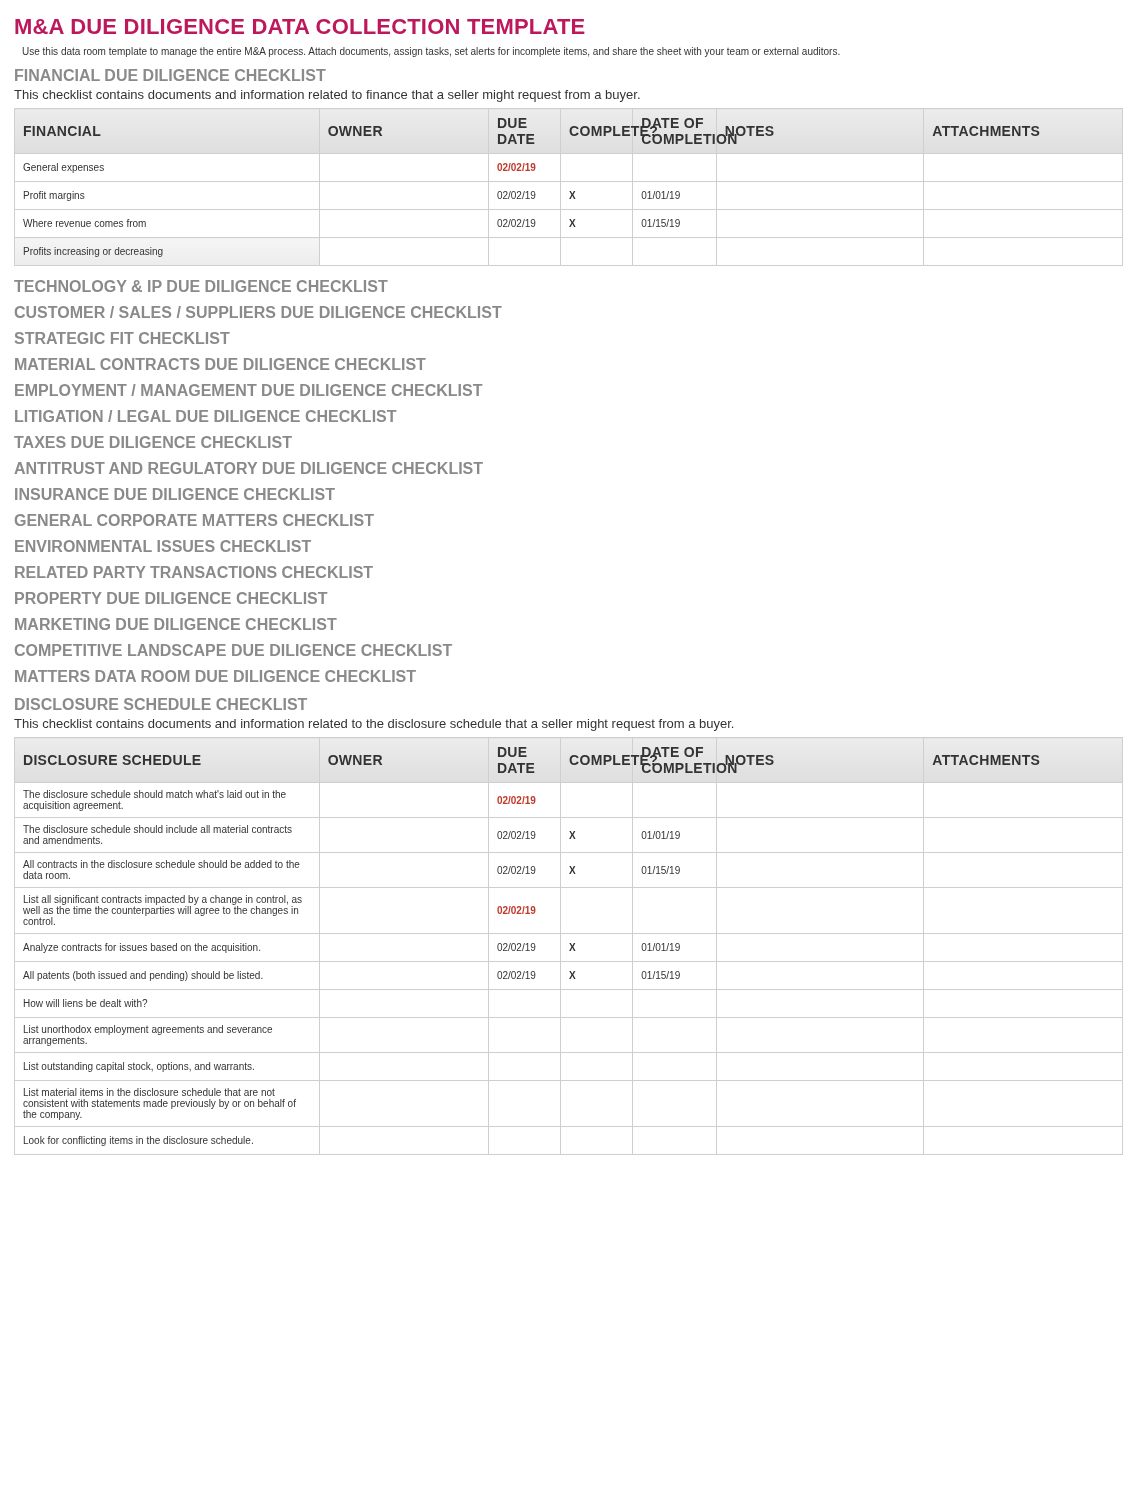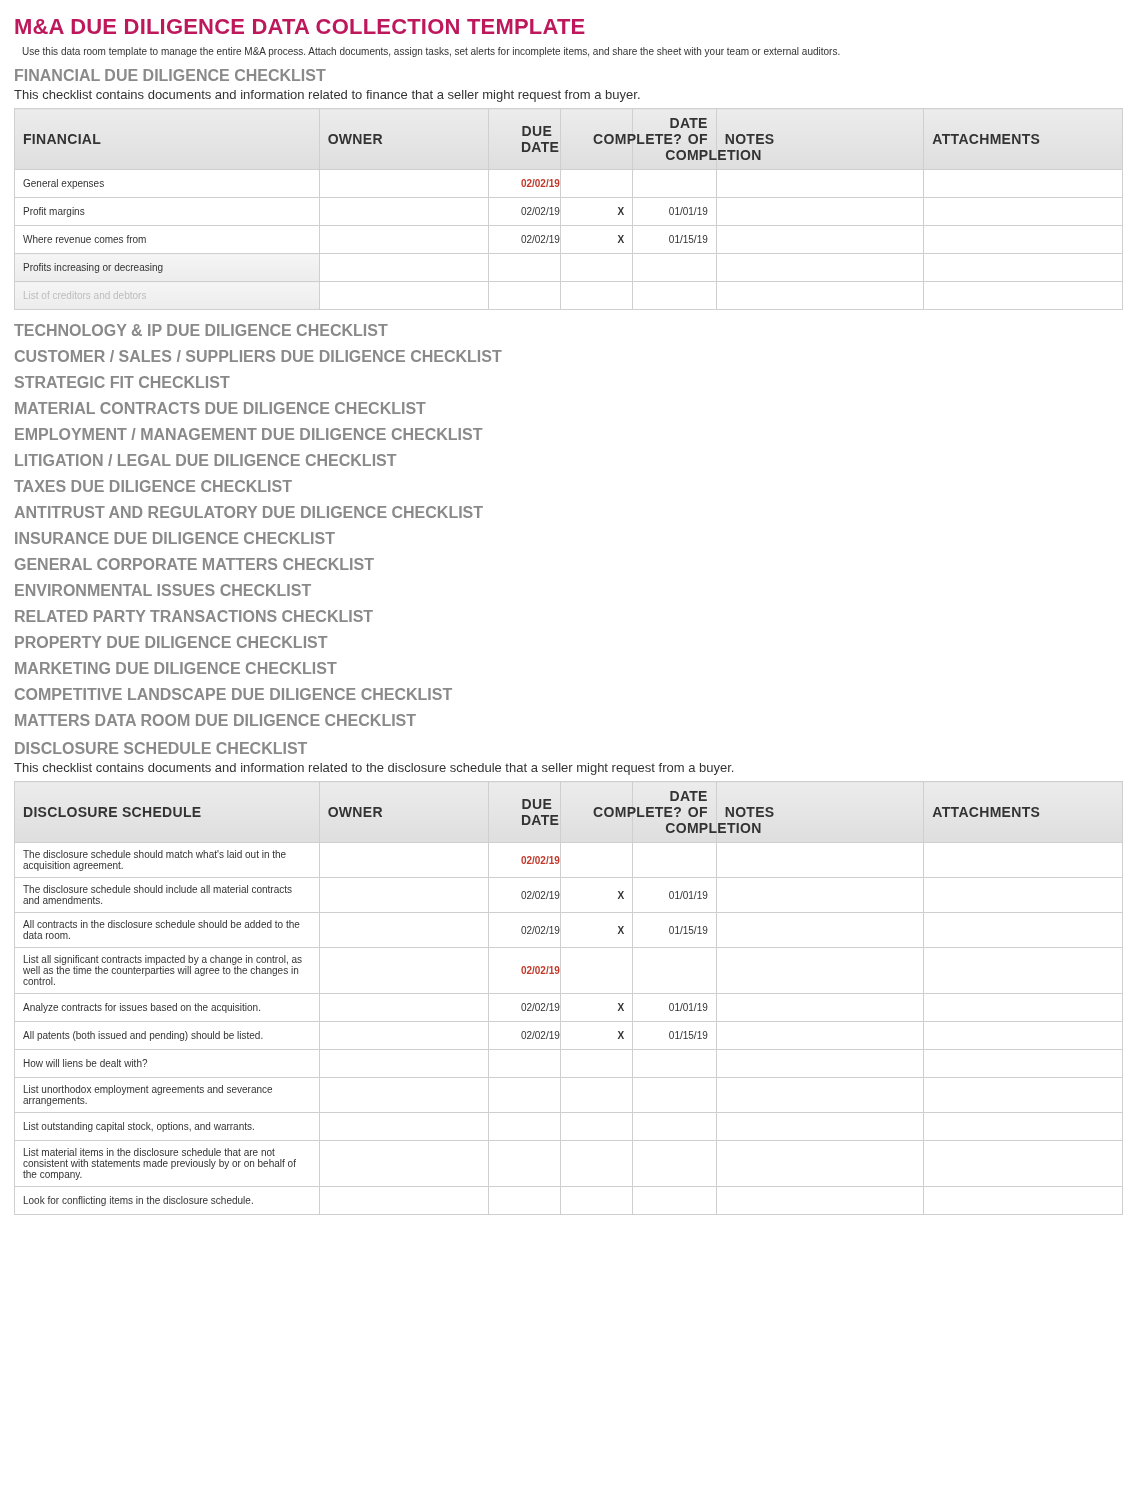--- a/index.html
+++ b/index.html
@@ -47,21 +47,21 @@
   }
   table.grid th {
     background: #e3e3e3;
     background: linear-gradient(#ececec,#dedede);
     text-align: left;
     font-size: 14px;
     letter-spacing: 0.3px;
     font-weight: bold;
     color: #333;
   }
-  table.grid th.center, table.grid td.center { text-align: right; padding-left: 32px; }
+  table.grid th.center, table.grid td.center { text-align: left; }
   table.grid td { height: 28px; }
   .due-red { color: #c0392b; font-weight: bold; }
   .faded td { color: #bdbdbd; }
   .col-item   { width: 270px; }
   .col-owner  { width: 150px; }
   .col-due    { width: 64px; }
   .col-comp   { width: 64px; }
   .col-doc    { width: 74px; }
   .col-notes  { width: 184px; }
   .col-attach { width: 176px; }
@@ -132,29 +132,20 @@
       </tr>
       <tr class="grad-row">
         <td>Profits increasing or decreasing</td>
         <td></td>
         <td class="center"></td>
         <td class="center complete-x"></td>
         <td class="center"></td>
         <td></td>
         <td></td>
       </tr>
-      <tr class="faded grad-row">
-        <td>List of creditors and debtors</td>
-        <td></td>
-        <td class="center"></td>
-        <td class="center complete-x"></td>
-        <td class="center"></td>
-        <td></td>
-        <td></td>
-      </tr>
     </tbody>
 </table>
 
 <div class="checklist-stack" id="checklist-stack">
     <h2 class="section-title em">TECHNOLOGY &amp; IP DUE DILIGENCE CHECKLIST</h2>
     <h2 class="section-title em">CUSTOMER / SALES / SUPPLIERS DUE DILIGENCE CHECKLIST</h2>
     <h2 class="section-title em">STRATEGIC FIT CHECKLIST</h2>
     <h2 class="section-title em">MATERIAL CONTRACTS DUE DILIGENCE CHECKLIST</h2>
     <h2 class="section-title em">EMPLOYMENT / MANAGEMENT DUE DILIGENCE CHECKLIST</h2>
     <h2 class="section-title em">LITIGATION / LEGAL DUE DILIGENCE CHECKLIST</h2>

